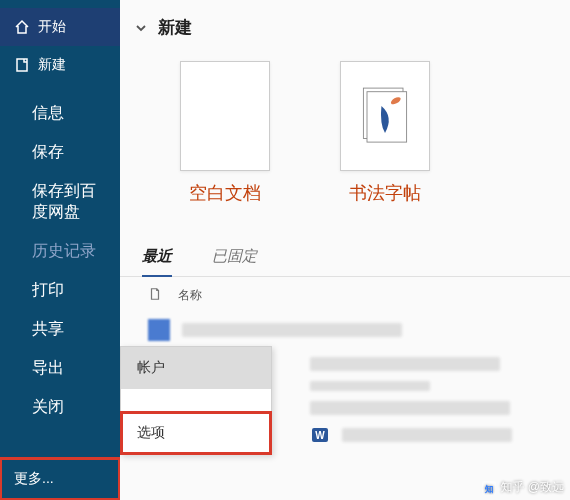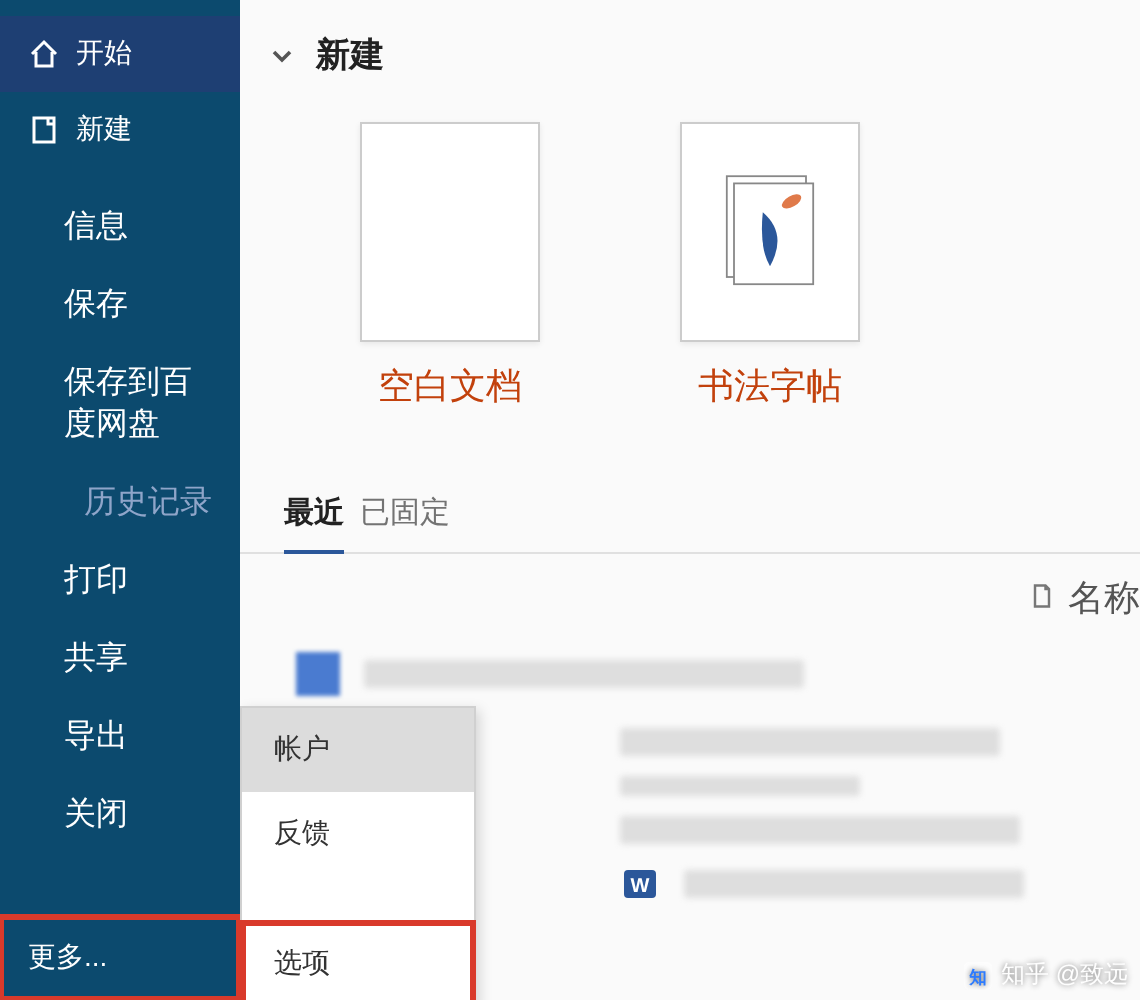--- a/index.html
+++ b/index.html
@@ -3,43 +3,43 @@
 <meta charset="utf-8">
 <style>
   * { margin: 0; padding: 0; box-sizing: border-box; }
   body { font-family: "Microsoft YaHei", sans-serif; font-size: 14px; width: 570px; height: 500px; overflow: hidden; background: #fff; position: relative; }
   .app { display: flex; width: 100%; height: 100%; }
   .sidebar { width: 120px; background: #0c4a6e; color: #fff; display: flex; flex-direction: column; padding-top: 8px; }
   .sidebar-item { display: flex; align-items: center; padding: 10px 14px; cursor: pointer; font-size: 14px; gap: 8px; }
   .sidebar-item.selected { background: #1e3f73; }
   .sidebar-item .icon { width: 16px; height: 16px; display: inline-flex; align-items: center; justify-content: center; flex-shrink: 0; }
   .sidebar-sub { padding: 9px 14px 9px 32px; cursor: pointer; font-size: 16px; }
-  .sidebar-sub.disabled { color: #8fa5c9; text-align: right; }
+  .sidebar-sub.disabled { color: #8fa5c9; }
   .sidebar-divider { height: 10px; }
   .more-item { padding: 12px 14px; cursor: pointer; font-size: 14px; }
   .highlight-red { outline: 3px solid #d93a2b; outline-offset: -2px; margin-top: 23px; }
   .main { flex: 1; background: #fafafa; display: flex; flex-direction: column; overflow: hidden; }
   .section-header { display: flex; align-items: center; gap: 10px; padding: 16px 18px 4px 0; }
   .chevron { width: 14px; height: 14px; margin-left: 14px; }
   .section-title { font-size: 17px; font-weight: 600; color: #222; }
   .templates { display: flex; gap: 70px; padding: 18px 0 16px 60px; }
   .template { display: flex; flex-direction: column; align-items: center; gap: 10px; cursor: pointer; }
   .template-thumb { width: 90px; height: 110px; background: #fff; border: 1px solid #ccc; display: flex; align-items: center; justify-content: center; box-shadow: 0 1px 3px rgba(0,0,0,0.08); }
   .template-label { font-size: 18px; color: #c2410c; }
-  .tabs { display: flex; gap: 8px; padding: 0 0 0 22px; margin-top: 18px; border-bottom: 1px solid #e0e0e0; }
+  .tabs { display: flex; gap: 40px; padding: 0 0 0 22px; margin-top: 18px; border-bottom: 1px solid #e0e0e0; font-style: italic; }
   .tab { padding: 8px 0 10px 0; font-size: 15px; color: #737373; cursor: pointer; position: relative; }
   .tab.active { font-weight: 600; color: #222; }
   .tab.active::after { content: ""; position: absolute; left: 0; right: 0; bottom: -1px; height: 2px; background: #2b579a; }
-  .list-header { display: flex; align-items: center; gap: 6px; padding: 10px 0 6px 28px; color: #555; font-size: 18px; justify-content: flex-end; }
+  .list-header { display: flex; align-items: center; gap: 16px; padding: 10px 0 6px 28px; color: #555; font-size: 12px; }
   .list-area { position: relative; padding-left: 22px; padding-top: 4px; }
   .list-row { display: flex; align-items: center; gap: 12px; padding: 5px 6px; }
   .doc-icon { width: 20px; height: 20px; flex-shrink: 0; }
   .blur-bar { height: 14px; background: #dedede; border-radius: 2px; filter: blur(1.5px); }
   .blue-sq { width: 22px; height: 22px; background: #4a7bd0; filter: blur(1px); }
-  .popup { position: absolute; left: 0; top: 36px; width: 118px; background: #fff; border: 1px solid #d0d0d0; box-shadow: 2px 2px 6px rgba(0,0,0,0.15); z-index: 5; }
+  .popup { position: absolute; left: 0; top: 36px; width: 152px; background: #fff; border: 1px solid #d0d0d0; box-shadow: 2px 2px 6px rgba(0,0,0,0.15); z-index: 5; }
   .popup-item { padding: 12px 16px; font-size: 14px; color: #333; cursor: pointer; }
   .popup-item.hover { background: #dcdcdc; }
   .watermark { position: absolute; right: 6px; bottom: 4px; color: #fff; font-size: 12px; text-shadow: 0 0 3px rgba(0,0,0,0.7); opacity: 0.85; z-index: 20; display: flex; align-items: center; gap: 4px; }
 </style>
 </head>
 <body>
 
 <div class="app">
   <div class="sidebar">
     <div class="sidebar-item selected">
@@ -116,21 +116,20 @@
     </div>
 
     <div class="list-area">
       <div class="list-row">
         <div class="blue-sq"></div>
         <div class="blur-bar" style="width:220px"></div>
       </div>
 
       <div class="popup">
         <div class="popup-item hover"><span>帐户</span></div>
-        <div class="popup-item"><span>反馈</span></div>
         <div class="popup-item highlight-red"><span>选项</span></div>
       </div>
 
       <div class="list-row" style="margin-top:6px">
         <div style="width:150px"></div>
         <div class="blur-bar" style="width:190px"></div>
       </div>
       <div class="list-row">
         <div style="width:150px"></div>
         <div class="blur-bar" style="width:120px;height:10px"></div>

